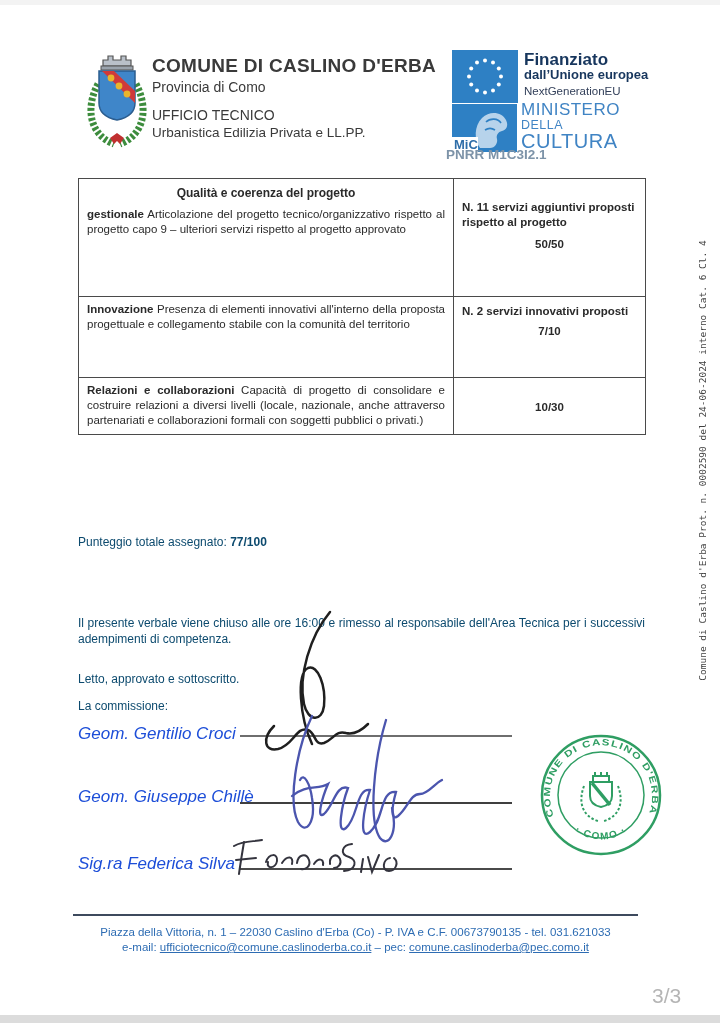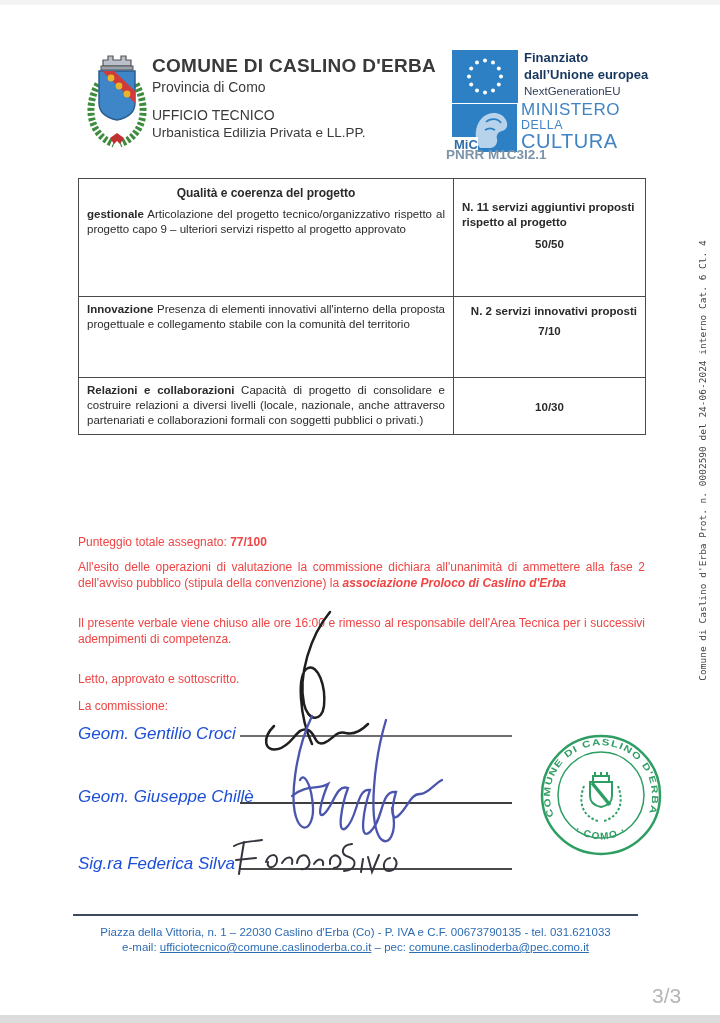--- a/index.html
+++ b/index.html
@@ -12,21 +12,21 @@
   .strip-bottom { position:absolute; left:0; top:1015px; width:720px; height:8px; background:#dcdcdc; }
 
   
   .coa { position:absolute; left:84px; top:46px; }
   .h-title { position:absolute; left:152px; top:55px; font-size:19px; font-weight:bold; color:#3a3a3a; letter-spacing:.3px; }
   .h-prov  { position:absolute; left:152px; top:79px; font-size:14px; color:#3a3a3a; }
   .h-uff   { position:absolute; left:152px; top:107px; font-size:14px; color:#3a3a3a; }
   .h-urb   { position:absolute; left:152px; top:125px; font-size:13.5px; color:#3a3a3a; }
 
   .eu-flag { position:absolute; left:452px; top:50px; }
-  .eu-t1 { position:absolute; left:524px; top:50px;  font-size:13px; font-weight:bold; color:#17365d; }
+  .eu-t1 { position:absolute; left:524px; top:50px;  font-size:17px; font-weight:bold; color:#17365d; }
   .eu-t2 { position:absolute; left:524px; top:67px;  font-size:13px; font-weight:bold; color:#17365d; }
   .eu-t3 { position:absolute; left:524px; top:85px;  font-size:11.5px; color:#33405a; }
 
   .mic-logo { position:absolute; left:452px; top:104px; }
   .mic-t1 { position:absolute; left:521px; top:100px; font-size:17px; color:#4084c4; letter-spacing:.5px; }
   .mic-t2 { position:absolute; left:521px; top:118px; font-size:12.5px; color:#4084c4; letter-spacing:.5px; }
   .mic-t3 { position:absolute; left:521px; top:130px; font-size:20px; color:#4084c4; letter-spacing:.5px; }
   .pnrr   { position:absolute; left:446px; top:147px; font-size:13.5px; font-weight:bold; color:#7d93a8; }
 
   
@@ -37,30 +37,30 @@
   
   table.eval { position:absolute; left:78px; top:178px; width:567px; border-collapse:collapse; table-layout:fixed; }
   table.eval td { border:1px solid #4a4a4a; vertical-align:top; padding:5px 8px; }
   td.c-left  { width:375px; }
   td.c-right { width:192px;margin-top:34px; }
   .row-title { font-size:12px; font-weight:bold; text-align:center; margin:2px 0 7px 0; }
   .cell-p { font-size:11.5px; line-height:1.32; text-align:justify; }
   .cell-p b { font-weight:bold; }
   .result { font-size:11.5px; font-weight:bold; line-height:1.3; }
   .r1 .result { margin-top:16px; }
-  .r2 .result { text-align:right; margin-top:2px; }
+  .r2 .result { text-align:left; margin-top:2px; }
   .score { font-size:11.5px; font-weight:bold; text-align:center; }
   .r1 .score { margin-top:8px; }
   .r2 .score { margin-top:6px; }
   .r3 .score { margin-top:18px; }
   .r4 .score { margin-top:26px; }
   tr.r1 td { height:118px; } tr.r2 td { height:81px; } tr.r3 td { height:53px; } tr.r4 td { height:73px; }
 
   
-  .bodytxt { position:absolute; left:78px; width:567px; font-size:12px; line-height:1.33; color:#ef4444; }
+  .bodytxt { position:absolute; left:78px; width:567px; font-size:12px; line-height:1.33; color:#0c4a6e; }
   .p-score { top:535px; }
   .p-adm   { top:560px; text-align:justify; }
   .p-verb  { top:616px; text-align:justify; }
   .p-letto { top:672px; }
   .p-comm  { top:699px; }
   .signer  { position:absolute; left:78px; font-size:17px; font-style:italic; color:#1d4ed8; }
   .s1 { top:724px; } .s2 { top:787px; } .s3 { top:854px; }
   .sig-line { position:absolute; left:240px; width:272px; height:0; }
   .l1 { top:735px; border-top:2px solid #6e6e6e; }
   .l2 { top:802px; border-top:2px solid #3f3f3f; }
@@ -164,21 +164,20 @@
         <p class="cell-p"><b>Relazioni e collaborazioni</b><span> Capacità di progetto di consolidare e costruire relazioni a diversi livelli (locale, nazionale, anche attraverso partenariati e collaborazioni formali con soggetti pubblici o privati.)</span></p>
       </td>
       <td class="c-right">
         <div class="score">10/30</div>
       </td>
     </tr>
   </tbody>
     </table>
 
   <p class="bodytxt p-score"><span>Punteggio totale assegnato: </span><b>77/100</b></p>
-  <p class="bodytxt p-adm"><span>All'esito delle operazioni di valutazione la commissione dichiara all'unanimità di ammettere alla fase 2 dell'avviso pubblico (stipula della convenzione) la </span><b><i>associazione Proloco di Caslino d'Erba</i></b></p>
   <p class="bodytxt p-verb">Il presente verbale viene chiuso alle ore 16:00 e rimesso al responsabile dell'Area Tecnica per i successivi adempimenti di competenza.</p>
   <p class="bodytxt p-letto">Letto, approvato e sottoscritto.</p>
   <p class="bodytxt p-comm">La commissione:</p>
 
   <div class="signer s1">Geom. Gentilio Croci</div>
   <div class="signer s2">Geom. Giuseppe Chillè</div>
   <div class="signer s3">Sig.ra Federica Silva</div>
   <div class="sig-line l1"></div>
   <div class="sig-line l2"></div>
   <div class="sig-line l3"></div>

